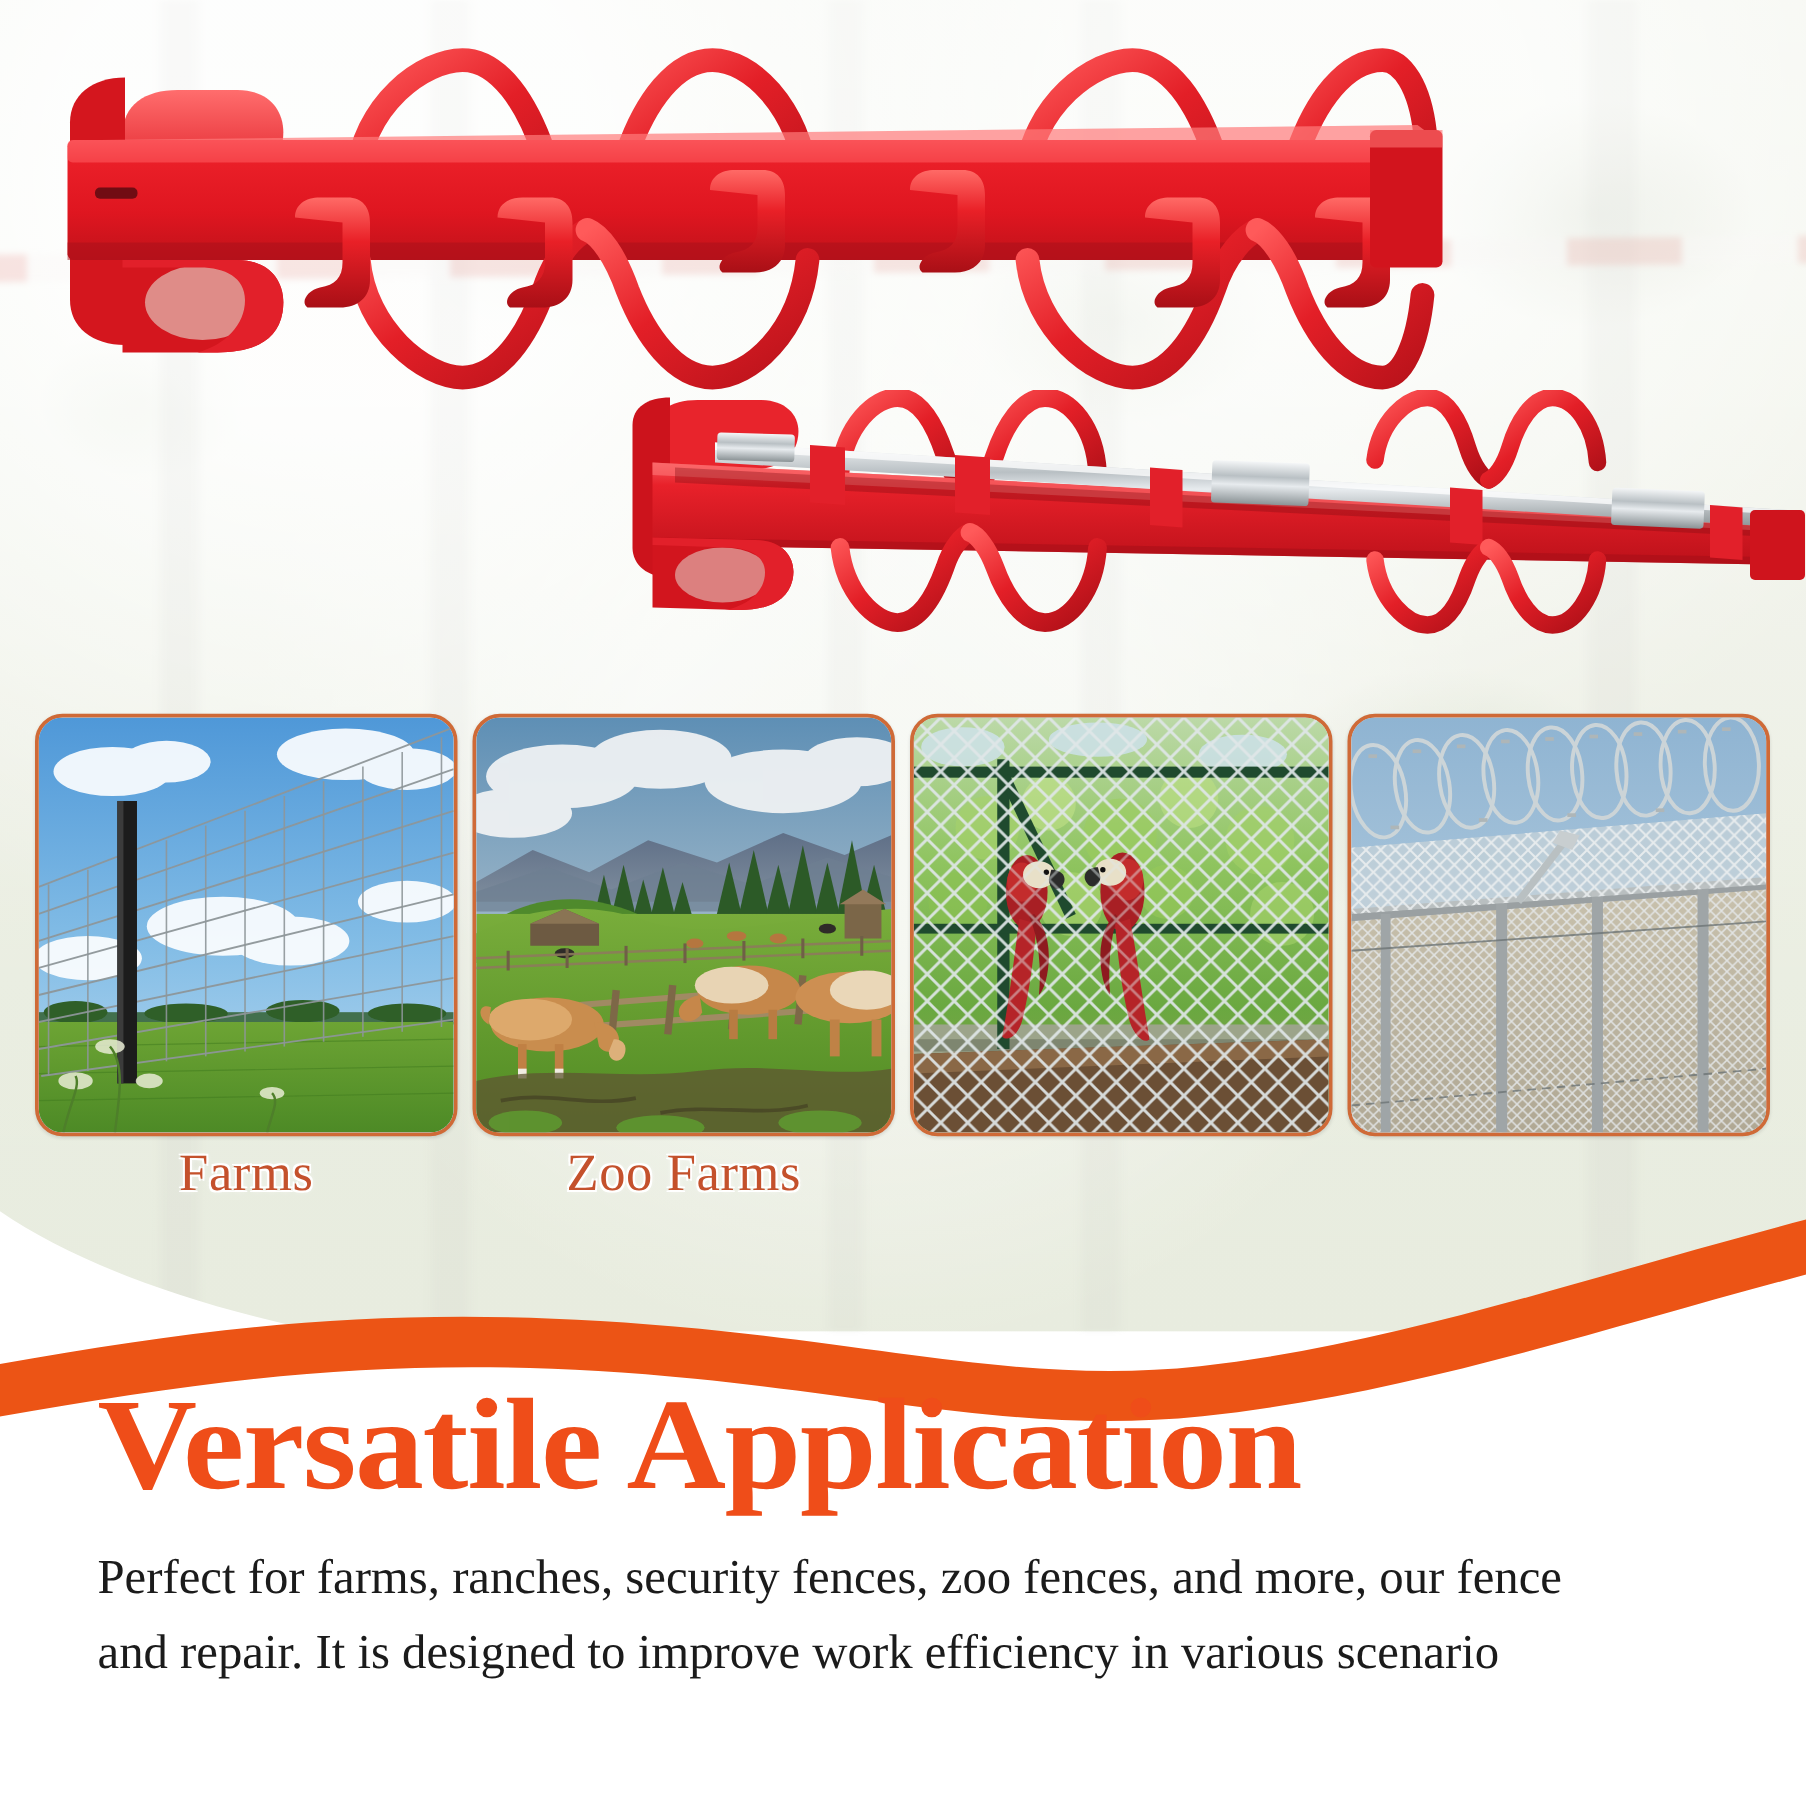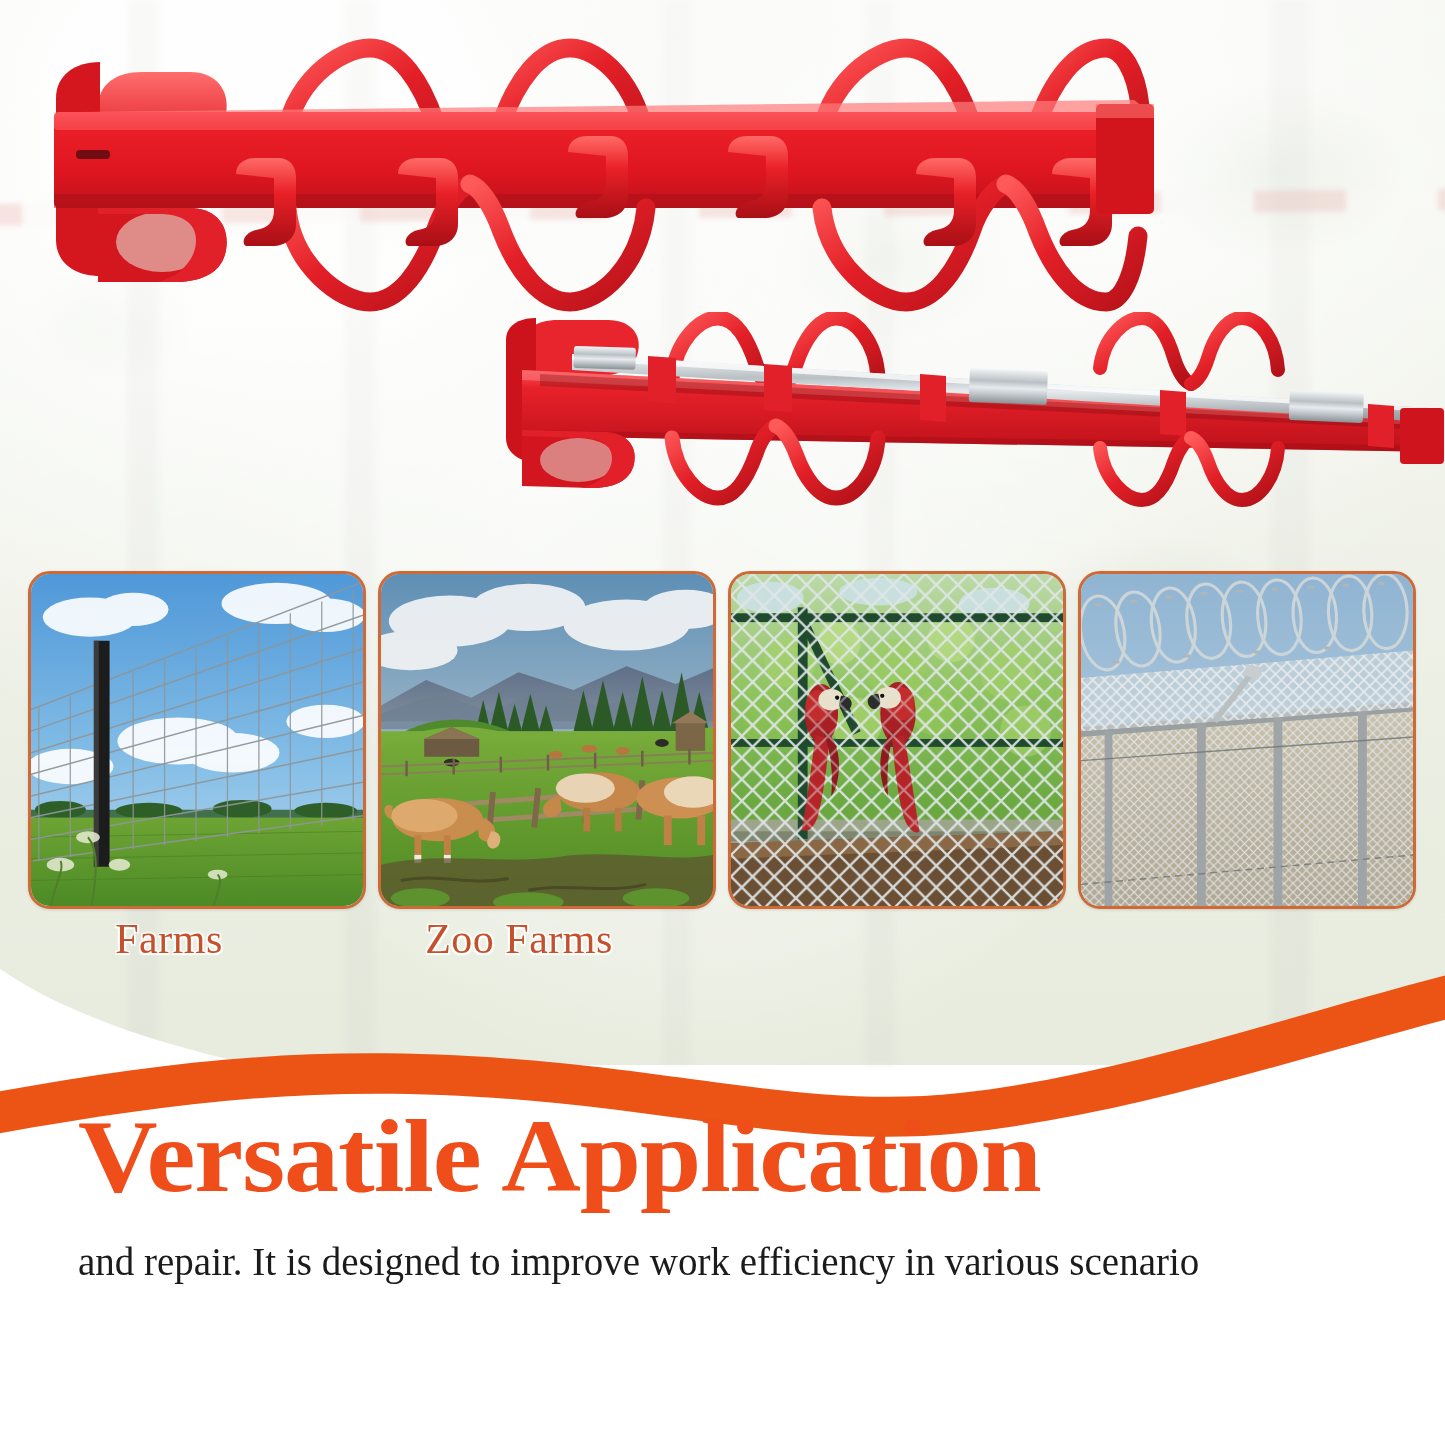--- a/index.html
+++ b/index.html
@@ -81,21 +81,21 @@
     box-sizing:border-box;
     position:relative;
     background:#cfe2ee;
     box-shadow:0 1px 3px rgba(0,0,0,.12);
   }
   .card svg{display:block;width:100%;height:100%;}
 
   
   .captions{
     position:absolute;left:0;top:915px;width:1445px;height:60px;
-    display:flex;gap:12px;box-sizing:border-box;
+    display:flex;padding-left:28px;gap:12px;box-sizing:border-box;
   }
   .caption{
     width:338px;
     text-align:center;
     font-family:"Liberation Serif", serif;
     font-size:42px;
     color:#c4512c;
     letter-spacing:.5px;
     text-shadow:
       -1.5px -1.5px 0 #fff, 1.5px -1.5px 0 #fff,
@@ -638,16 +638,17 @@
       <path d="M0,14 C120,96 360,150 700,150 C1000,150 1240,116 1445,40 L1445,200 L0,200 Z" fill="#ffffff"></path>
 
       <path d="M-10,138 C180,104 330,86 560,108 C720,124 830,152 960,138 C1120,120 1270,66 1455,18
                L1455,62 C1280,108 1130,160 962,178 C826,192 714,164 556,148 C332,126 182,146 -10,180 Z" fill="#ec5415"></path>
     </svg>
   </div>
 
   <div class="headline">Versatile Application</div>
 
   <div class="body-copy">
+    <div>Perfect for farms, ranches, security fences, zoo fences, and more, our fence</div>
     <div>and repair.   It is designed to improve work efficiency in various scenario</div>
   </div>
 
 </div>
 
 </body></html>

